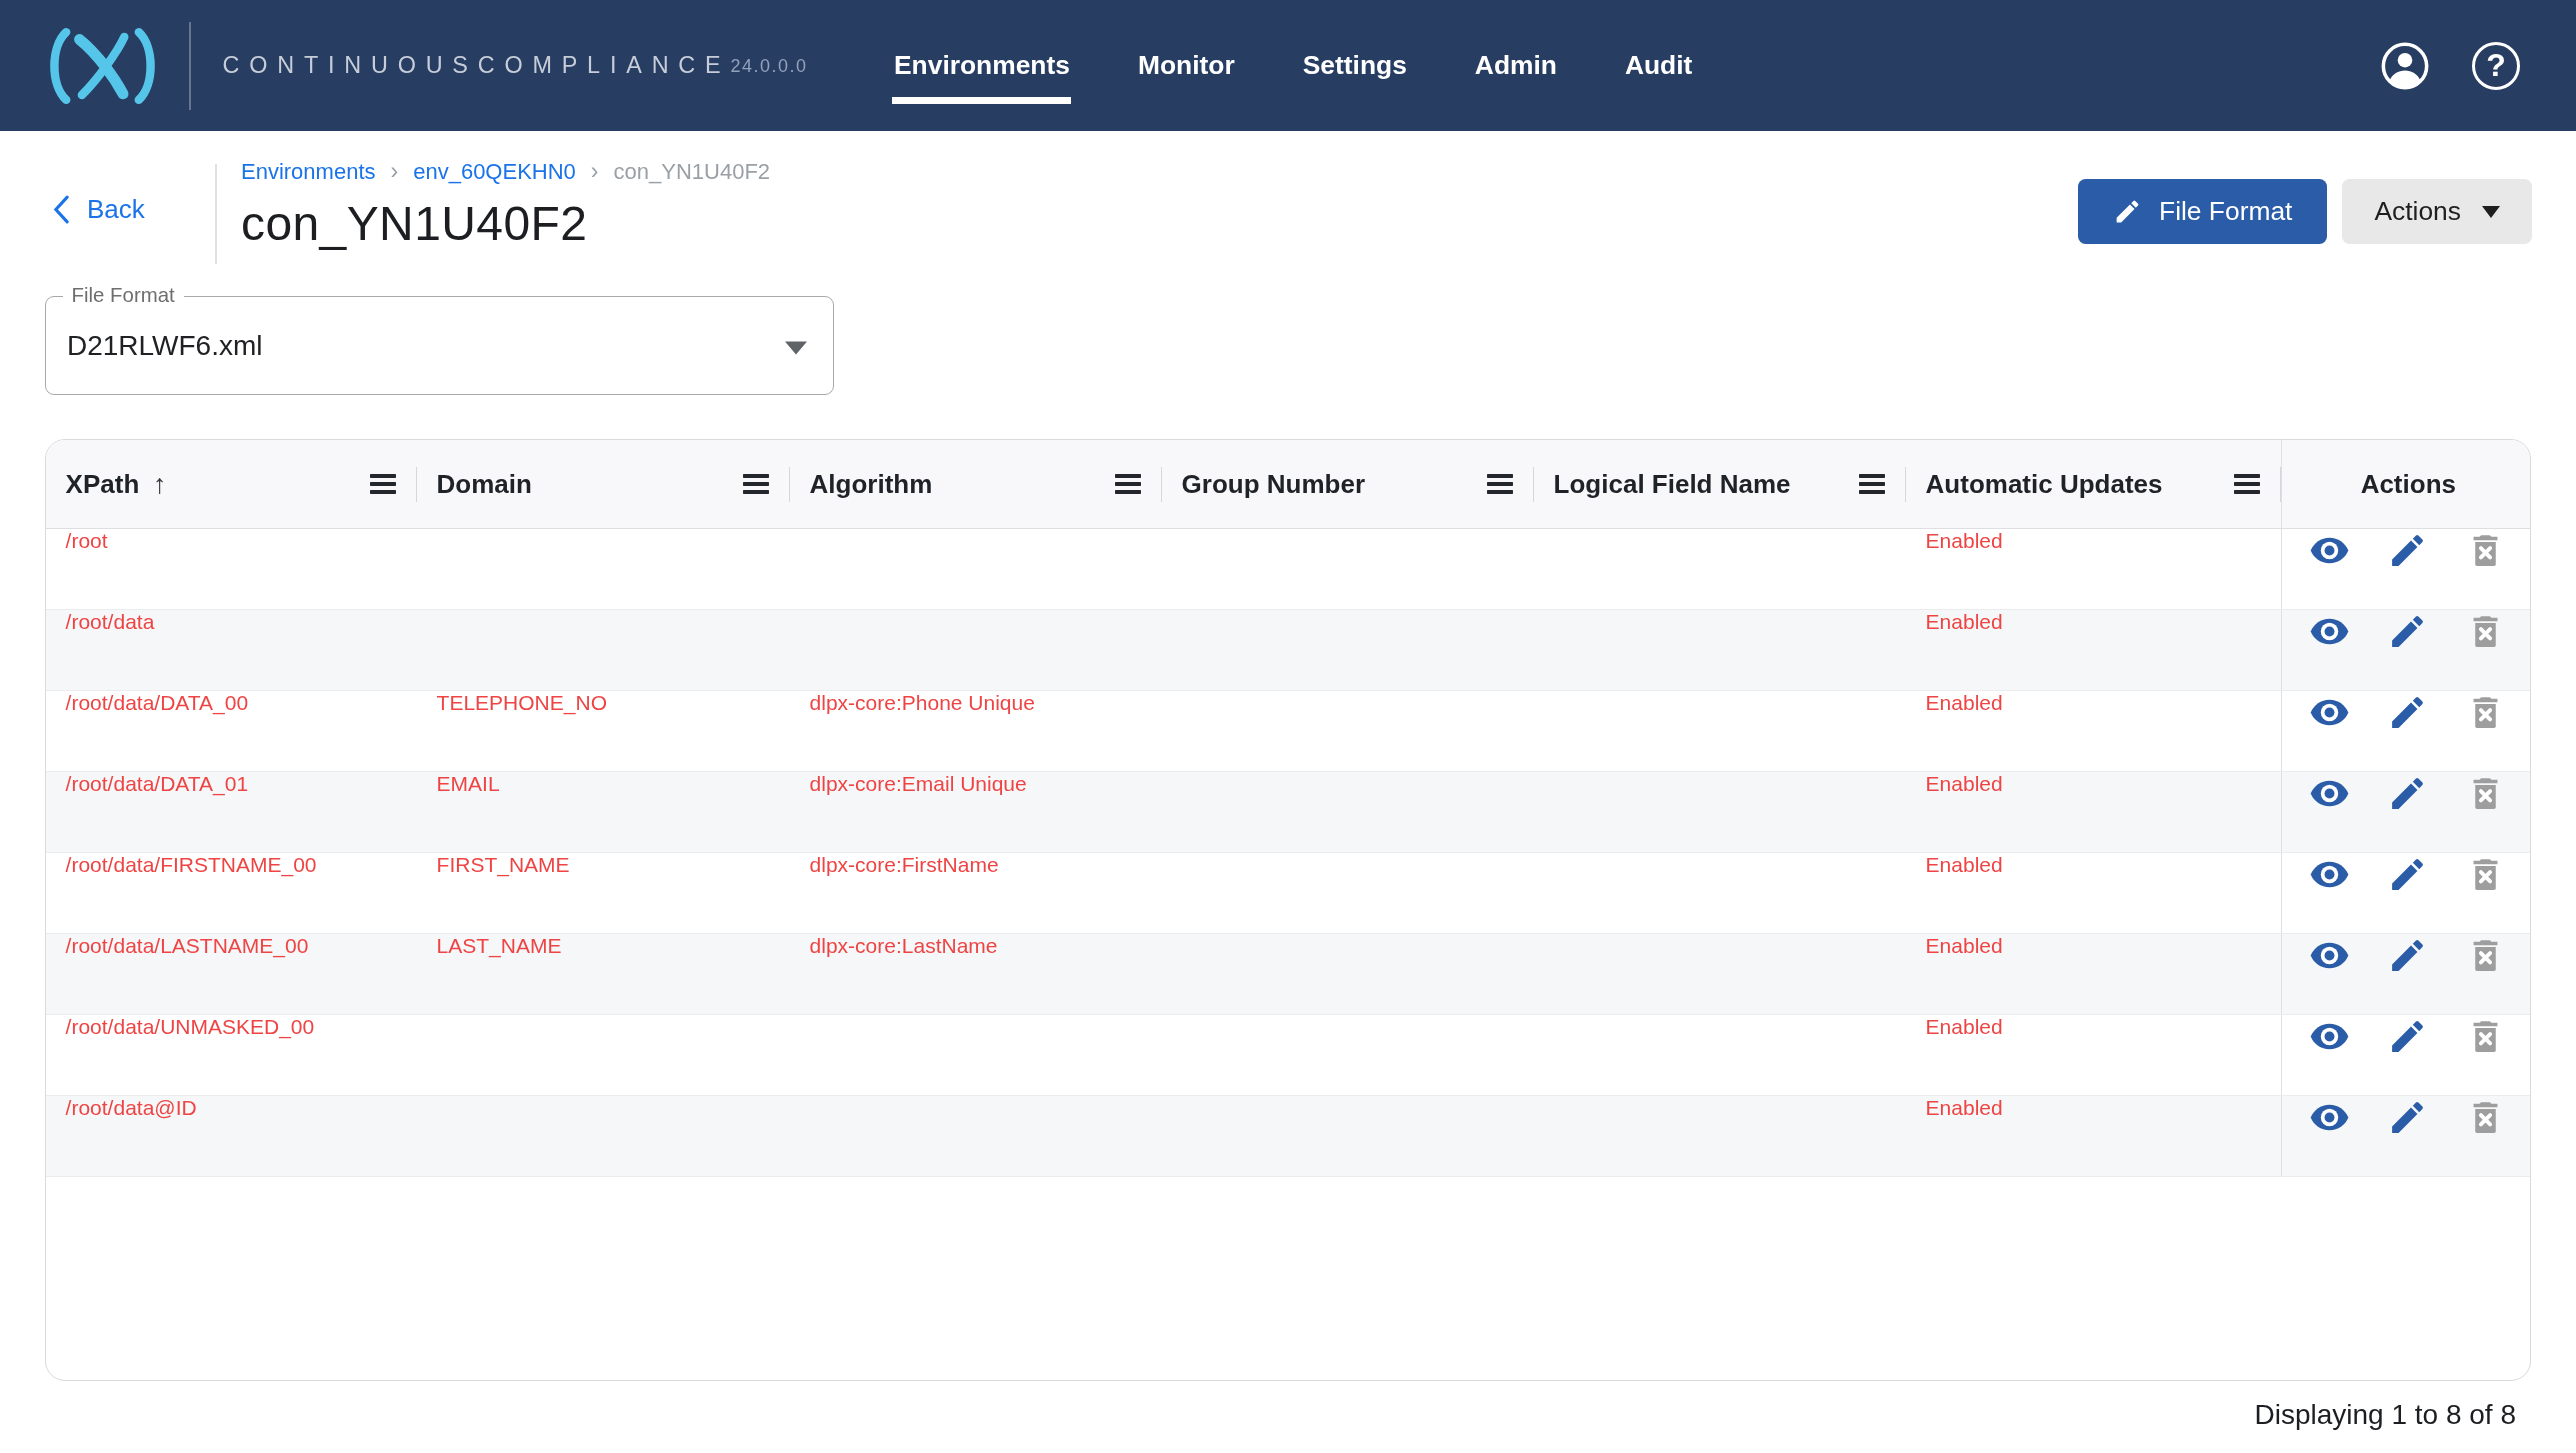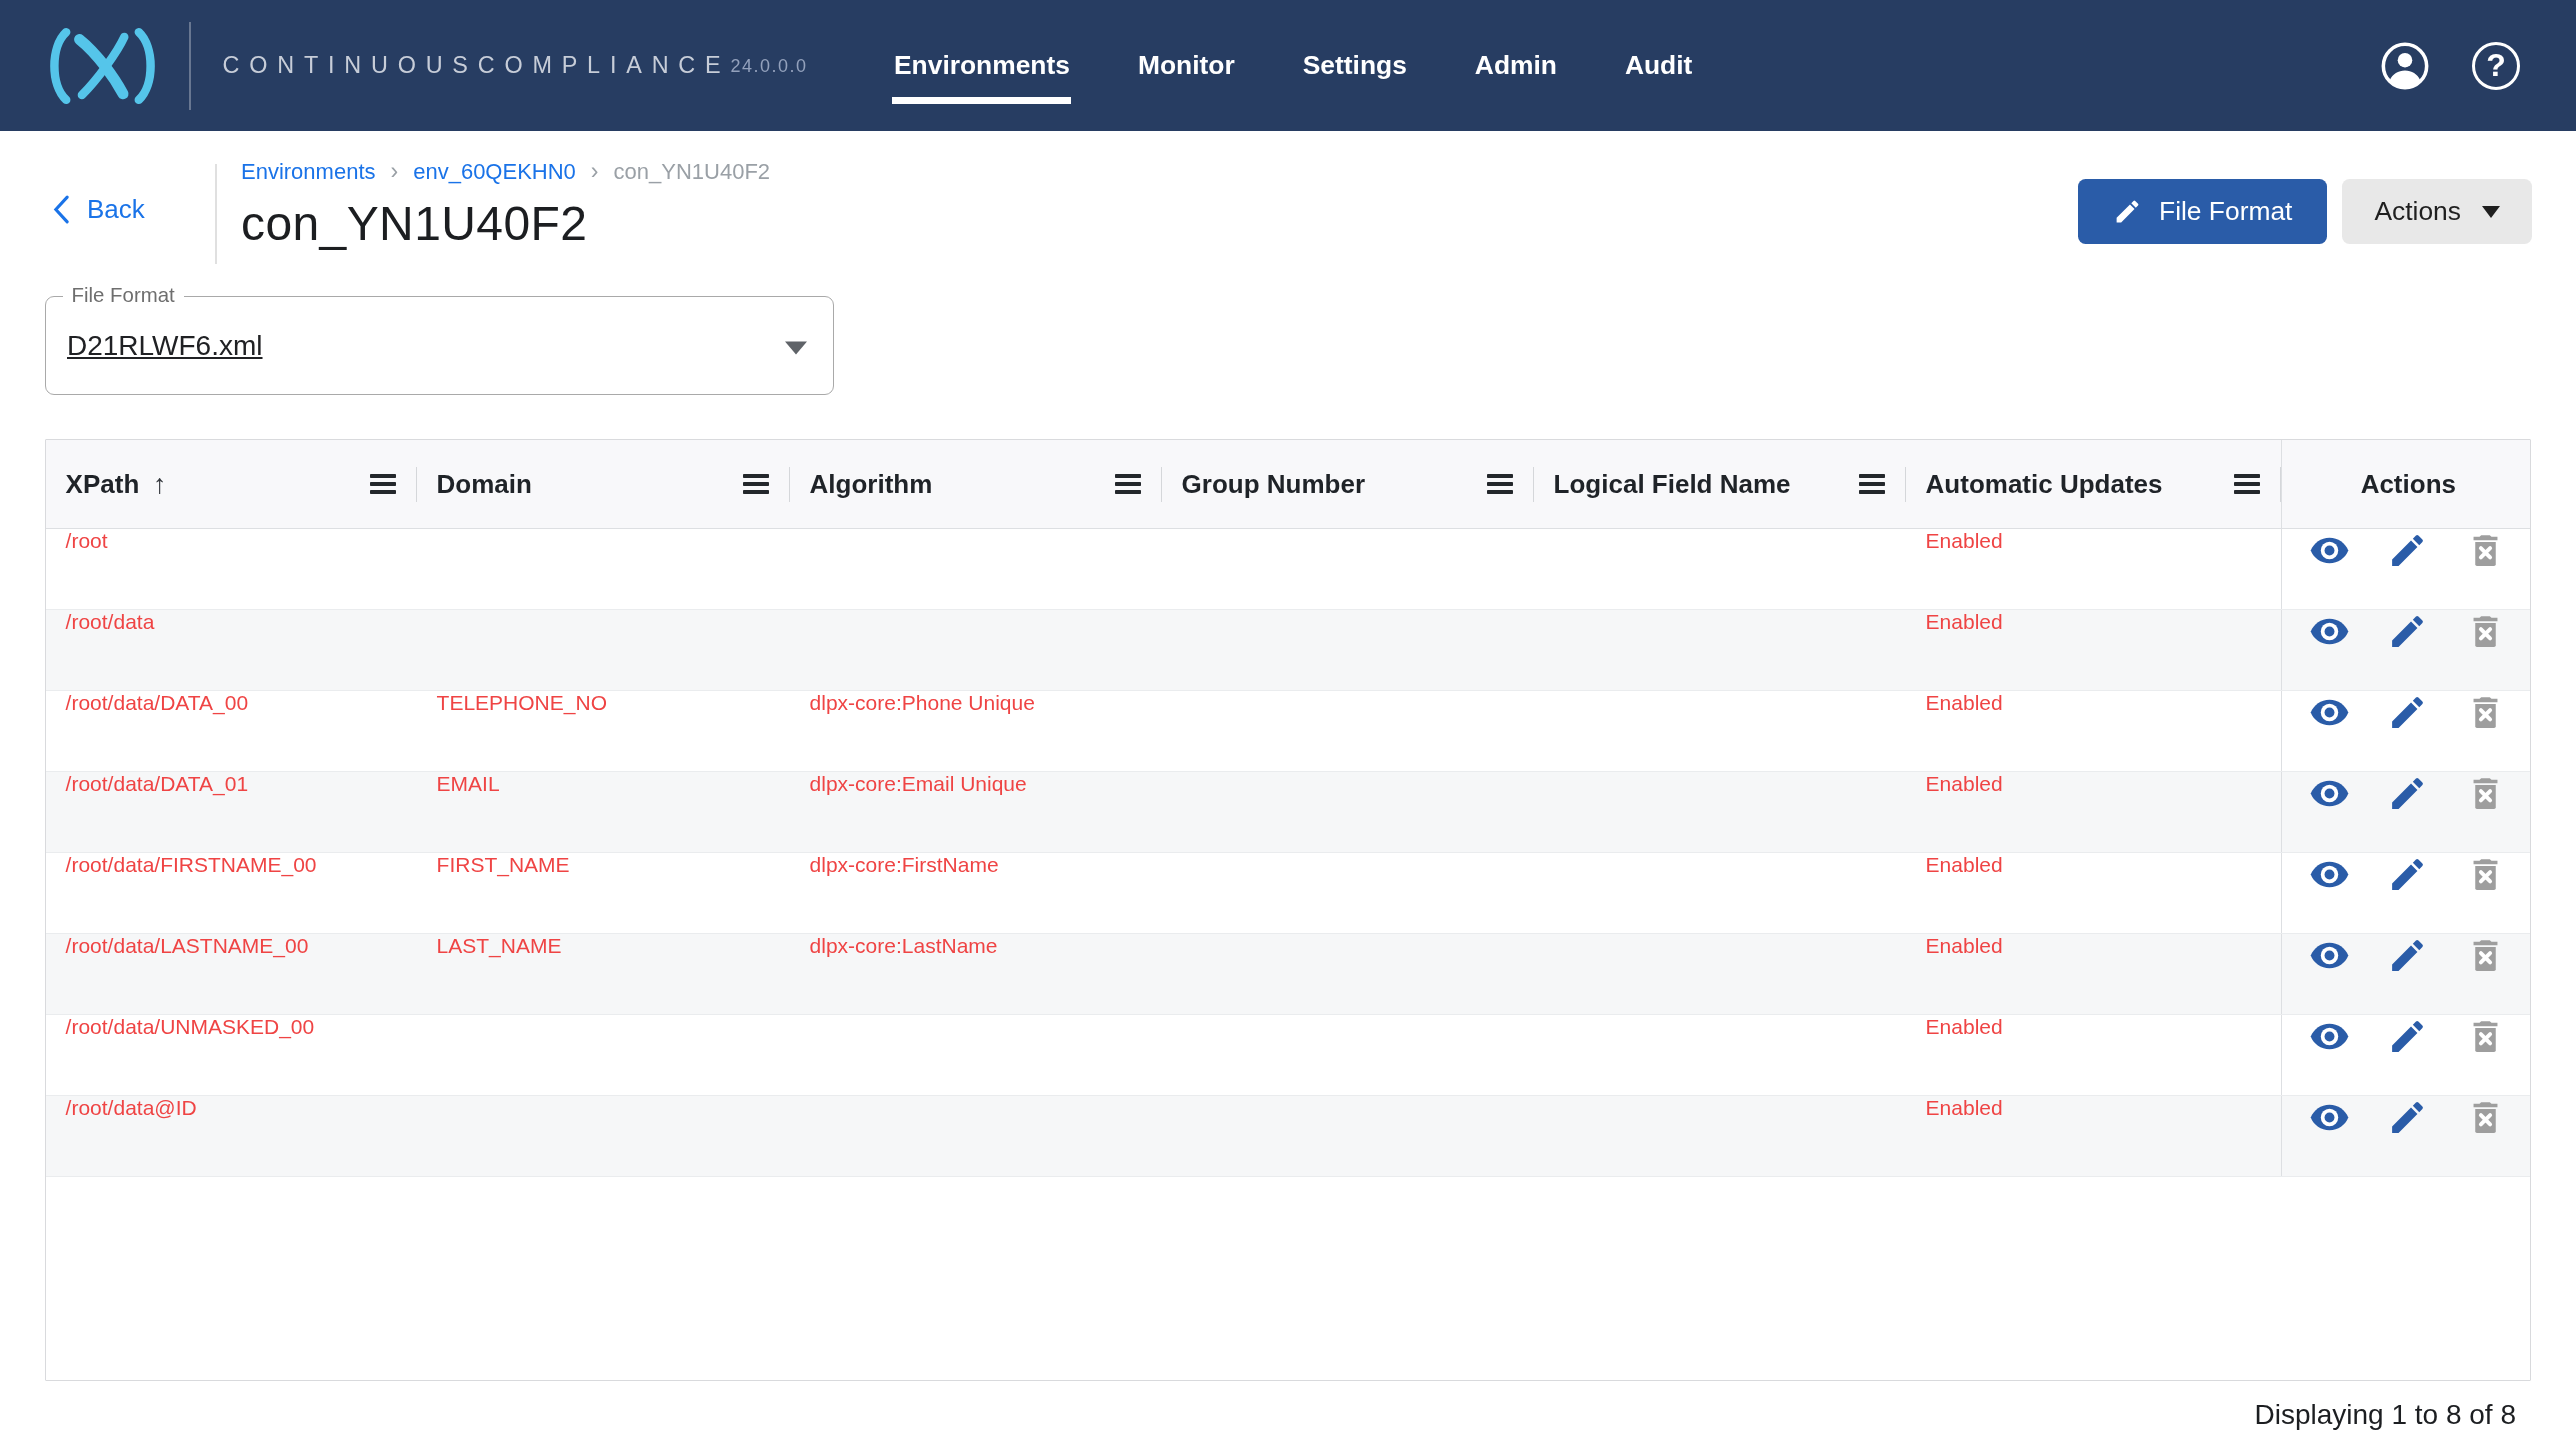--- a/index.html
+++ b/index.html
@@ -37,27 +37,27 @@
     display:flex; align-items:center; font-family:inherit; }
   .btn-primary { background:#2A5CA8; color:#fff; padding:0 35px; gap:16.6px; }
   .btn-secondary { background:#E8E8E8; color:#1f1f1f; padding:0 32px; gap:21px; }
   .caret-down { width:0; height:0; border-left:9.8px solid transparent; border-right:9.8px solid transparent; border-top:12px solid #1f1f1f; }
 
   
   .select-wrap { position:absolute; left:45px; top:296px; width:789px; height:99px;
     border:1.5px solid #A9A9A9; border-radius:9px; background:#fff; cursor:pointer; }
   .select-label { position:absolute; top:-13px; left:16.6px; background:#fff; padding:0 9px;
     font-size:20.4px; color:#6E6E6E; }
-  .select-value { position:absolute; left:21px; top:50%; transform:translateY(-50%); font-size:28px; color:#202124;text-decoration:underline; }
+  .select-value { position:absolute; left:21px; top:50%; transform:translateY(-50%); font-size:28px; color:#202124; }
   .select-arrow { position:absolute; right:26px; top:50%; transform:translateY(-4.5px);
     width:0; height:0; border-left:11.3px solid transparent; border-right:11.3px solid transparent; border-top:13.6px solid #5F6368; }
 
   
   .table-card { position:absolute; left:45px; top:439px; width:2486px; height:942px;
-    border:1.5px solid #D9DADD; border-radius:1px; background:#fff; overflow:hidden; }
+    border:1.5px solid #D9DADD; border-radius:20px; background:#fff; overflow:hidden; }
   .thead { display:grid; grid-template-columns:371px 373px 372px 372px 372px 375px 252px;
     height:89px; background:#F8F8FA; border-bottom:1.5px solid #DDDFE2; }
   .hcell { display:flex; align-items:center; padding:0 18px 0 19.6px; position:relative;
     font-size:26px; font-weight:700; color:#1F2328; }
   .hcell .grow { flex:1; }
   .hcell:not(.no-sep)::after { content:""; position:absolute; right:0; top:27px; height:35px; width:1.5px; background:#D5D7DA; }
   .sort-arrow { font-size:27px; font-weight:400; color:#33373C; margin-left:13.6px; }
   .burger { display:inline-flex; flex-direction:column; gap:4.5px; cursor:pointer; padding:3px; }
   .burger i { display:block; width:26px; height:3.8px; background:#23272B; border-radius:0.8px; }
   .hcell-actions { justify-content:center; border-left:1.5px solid #DDDFE2; }

